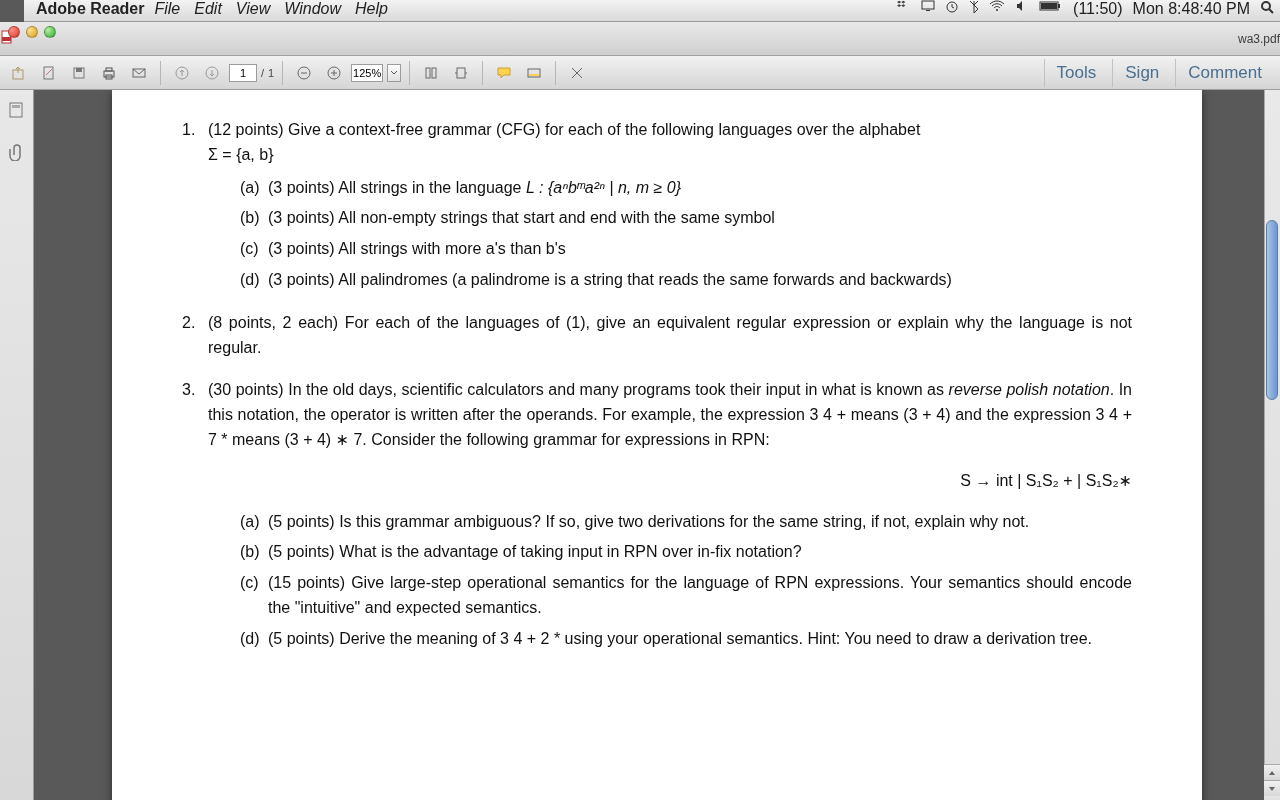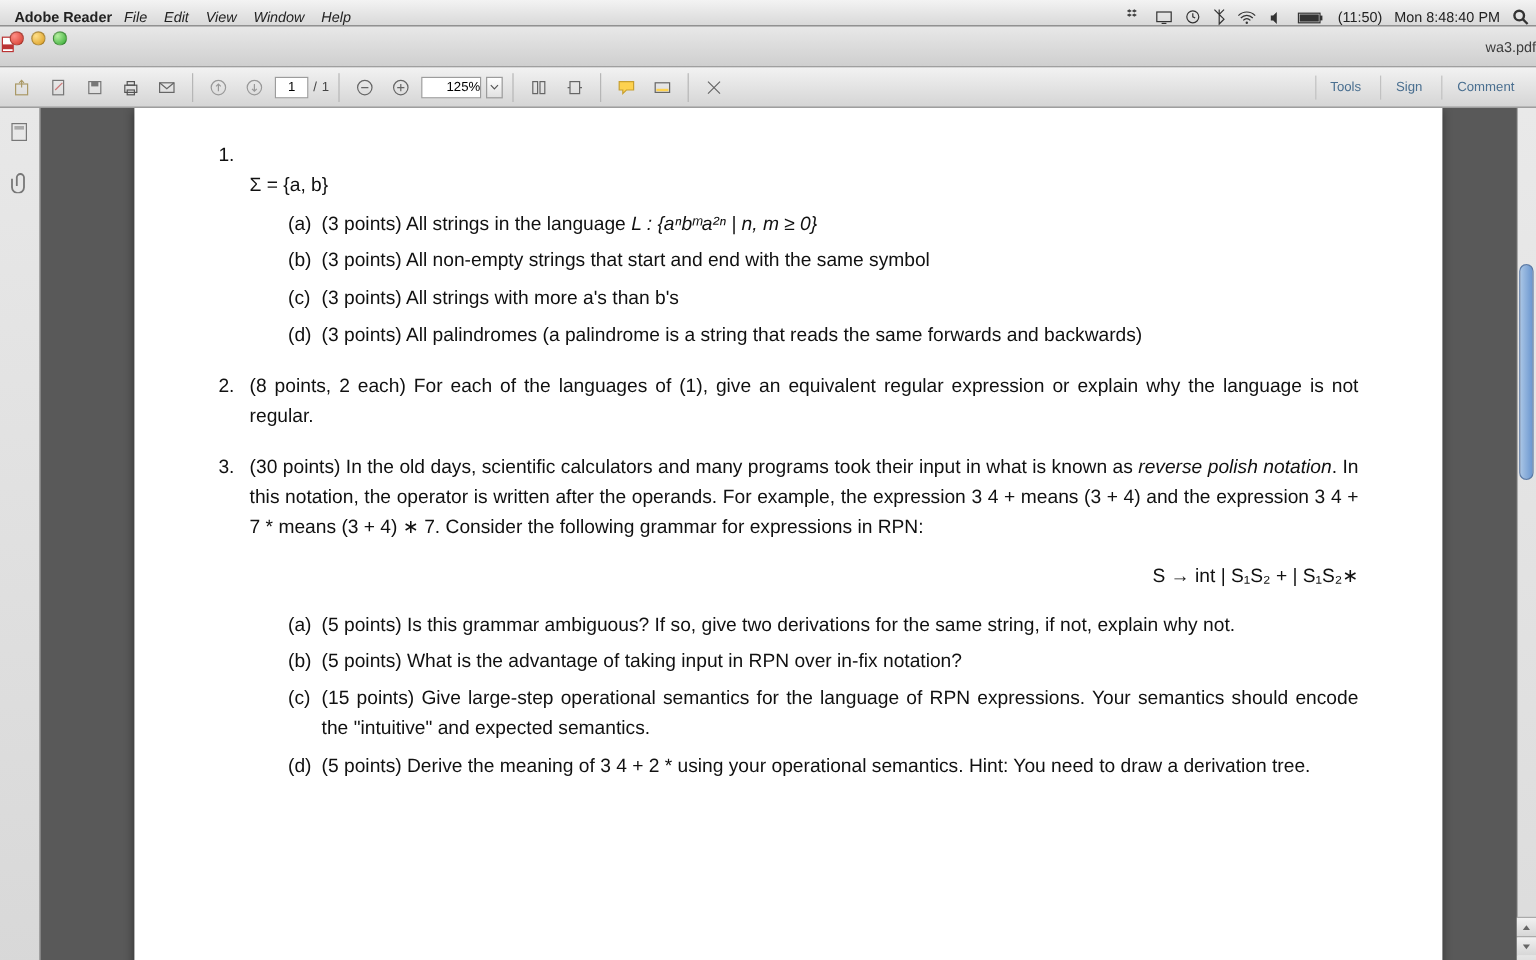--- a/index.html
+++ b/index.html
@@ -1,43 +1,43 @@
 <!DOCTYPE html>
 <html><head>
 <meta charset="utf-8">
 <style>
 * { margin: 0; padding: 0; box-sizing: border-box; font-family: "Lucida Grande", Arial, sans-serif; }
 body { width: 1280px; height: 800px; overflow: hidden; background: #595959; }
 
 
-.mac-menu { height: 22px; background: linear-gradient(#f3f3f3,#d9d9d9); border-bottom: 1px solid #9a9a9a; display: flex; align-items: flex-end; font-size: 12px; color: #222; padding: 0 6px; }
+.mac-menu { height: 22px; background: linear-gradient(#f3f3f3,#d9d9d9); border-bottom: 1px solid #9a9a9a; display: flex; align-items: flex-start; font-size: 16px; color: #222; padding: 0 6px; margin-left: 24px; }
 .mac-menu .apple { font-size: 14px; margin-right: 6px; }
 .mac-menu .app { font-weight: bold; margin-right: 10px; }
 .mac-menu .m { margin-right: 14px; font-style: italic; }
 .mac-menu .spacer { flex: 1; }
 .mac-menu .r { margin-left: 10px; display:flex; align-items:center; }
 .mac-menu .search-ic svg { display:block; }
 
 
 .window { position: relative; }
 .titlebar { height: 34px; background: linear-gradient(#e8e8e8,#cfcfcf); border-bottom: 1px solid #9f9f9f; display: flex; align-items: center; justify-content: space-between; font-size: 12px; color:#3c3c3c; }
 .traffic { position: absolute; left: 8px; top: 4px; display: flex; gap: 6px; }
 .tl { width: 12px; height: 12px; border-radius: 50%; border: 1px solid rgba(0,0,0,.25); }
 .tl.red{background:radial-gradient(circle at 30% 30%,#ff8f86,#d3382a);} .tl.yel{background:radial-gradient(circle at 30% 30%,#ffe08a,#d99b1f);} .tl.grn{background:radial-gradient(circle at 30% 30%,#b6f0a0,#2fa72f);}
 .titlebar .doc-ic { margin-right:4px; }
 
 
 .toolbar { height: 34px; background: linear-gradient(#f2f2f2,#d5d5d5); border-bottom: 1px solid #9e9e9e; display: flex; align-items:center; padding: 0 6px; gap: 4px; font-size: 11px; color:#444; }
 .tbtn { width:26px; height:24px; display:flex;align-items:center;justify-content:center; border:1px solid transparent; border-radius:3px; }
 .sep { width:1px; height:24px; background:#b6b6b6; margin:0 4px; }
 .page-cur { width:28px; height:18px; border:1px solid #9c9c9c; background:#fff; text-align:center; font-size:11px; }
-.zoom-val { width:50px; height:18px; border:1px solid #9c9c9c; background:#fff; text-align:right; font-size:11px; }
+.zoom-val { width:32px; height:18px; border:1px solid #9c9c9c; background:#fff; text-align:center; font-size:11px; }
 .zoom-dd { width:14px;height:18px;border:1px solid #9c9c9c; background:linear-gradient(#fff,#e1e1e1); display:flex;align-items:center;justify-content:center;}
 .toolbar .spacer{flex:1;}
-.rtab { padding:4px 12px; color:#4a6f90; font-size:11px; border-left:1px solid #c1c1c1; cursor:pointer; }
+.rtab { padding:4px 12px; color:#4a6f90; font-size:17px; border-left:1px solid #c1c1c1; cursor:pointer; }
 
 
 .body { display:flex; height: 722px; }
 .sidepanel { width:34px; background:linear-gradient(#e8e8e8,#d8d8d8); border-right:1px solid #9c9c9c; display:flex; flex-direction:column; align-items:center; padding-top:8px; gap:18px; }
 .sidebtn { width:24px; height:24px; display:flex;align-items:center;justify-content:center; color:#666; }
 
 
 .docarea { flex:1; background:#595959; display:flex; justify-content:center; overflow:hidden; position:relative; }
 .page { width:1090px; background:#fff; box-shadow: 0 2px 8px rgba(0,0,0,.5); padding: 28px 70px 40px 70px; font-family: "CMU Serif", Georgia, "Times New Roman", serif; font-size: 16px; color:#111; line-height:1.55; }
 
@@ -259,21 +259,21 @@
             <path d="M6 12V5a3 3 0 016 0v8a5 5 0 01-10 0V6" fill="none" stroke="#777" stroke-width="1.5"></path>
           </svg>
         </div>
     </div>
 
     <div class="docarea">
       <div class="page">
         <ol class="main">
           <li>
             <span class="num">1.</span>
-            <br>
+            <span>(12 points) Give a context-free grammar (CFG) for each of the following languages over the alphabet</span><br>
             <span>Σ = {a, b}</span>
             <ol class="sub">
               <li><span class="lett">(a)</span><span>(3 points) All strings in the language </span><span class="em">L : {aⁿbᵐa²ⁿ | n, m ≥ 0}</span></li>
               <li><span class="lett">(b)</span><span>(3 points) All non-empty strings that start and end with the same symbol</span></li>
               <li><span class="lett">(c)</span><span>(3 points) All strings with more a's than b's</span></li>
               <li><span class="lett">(d)</span><span>(3 points) All palindromes (a palindrome is a string that reads the same forwards and backwards)</span></li>
             </ol>
           </li>
           <li>
             <span class="num">2.</span>

